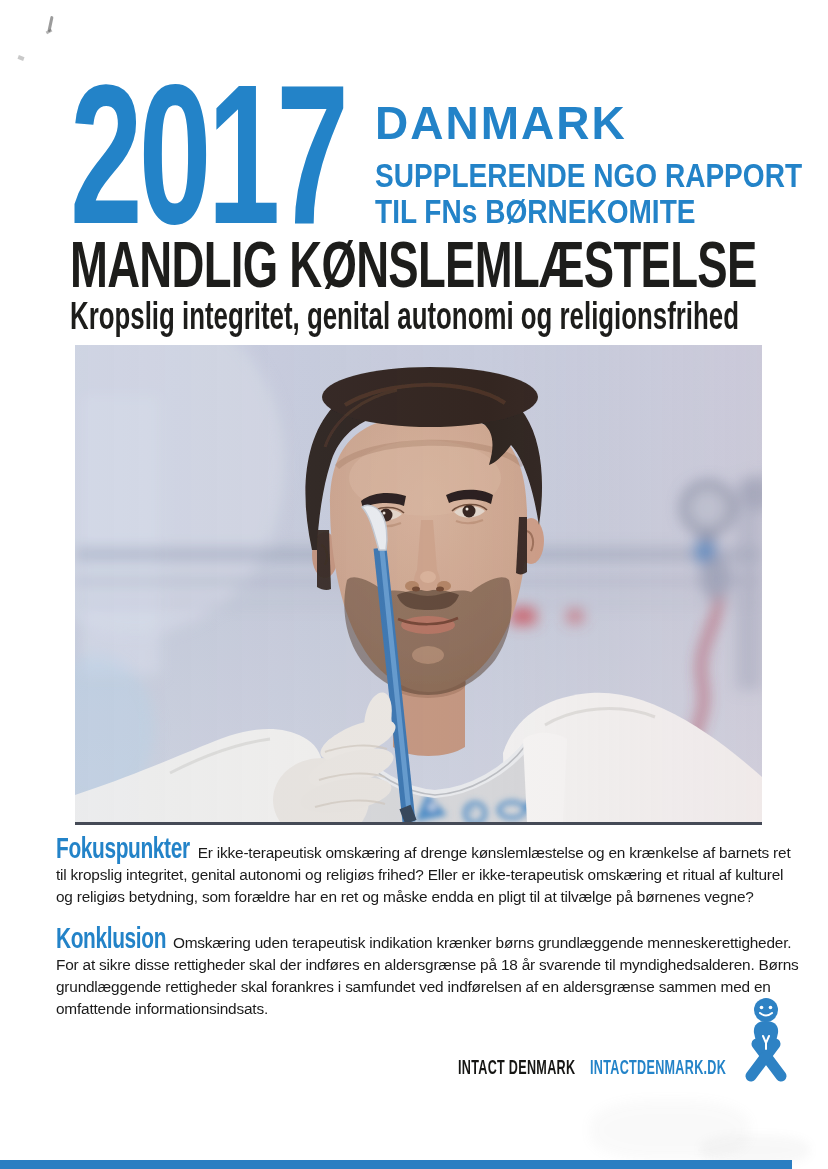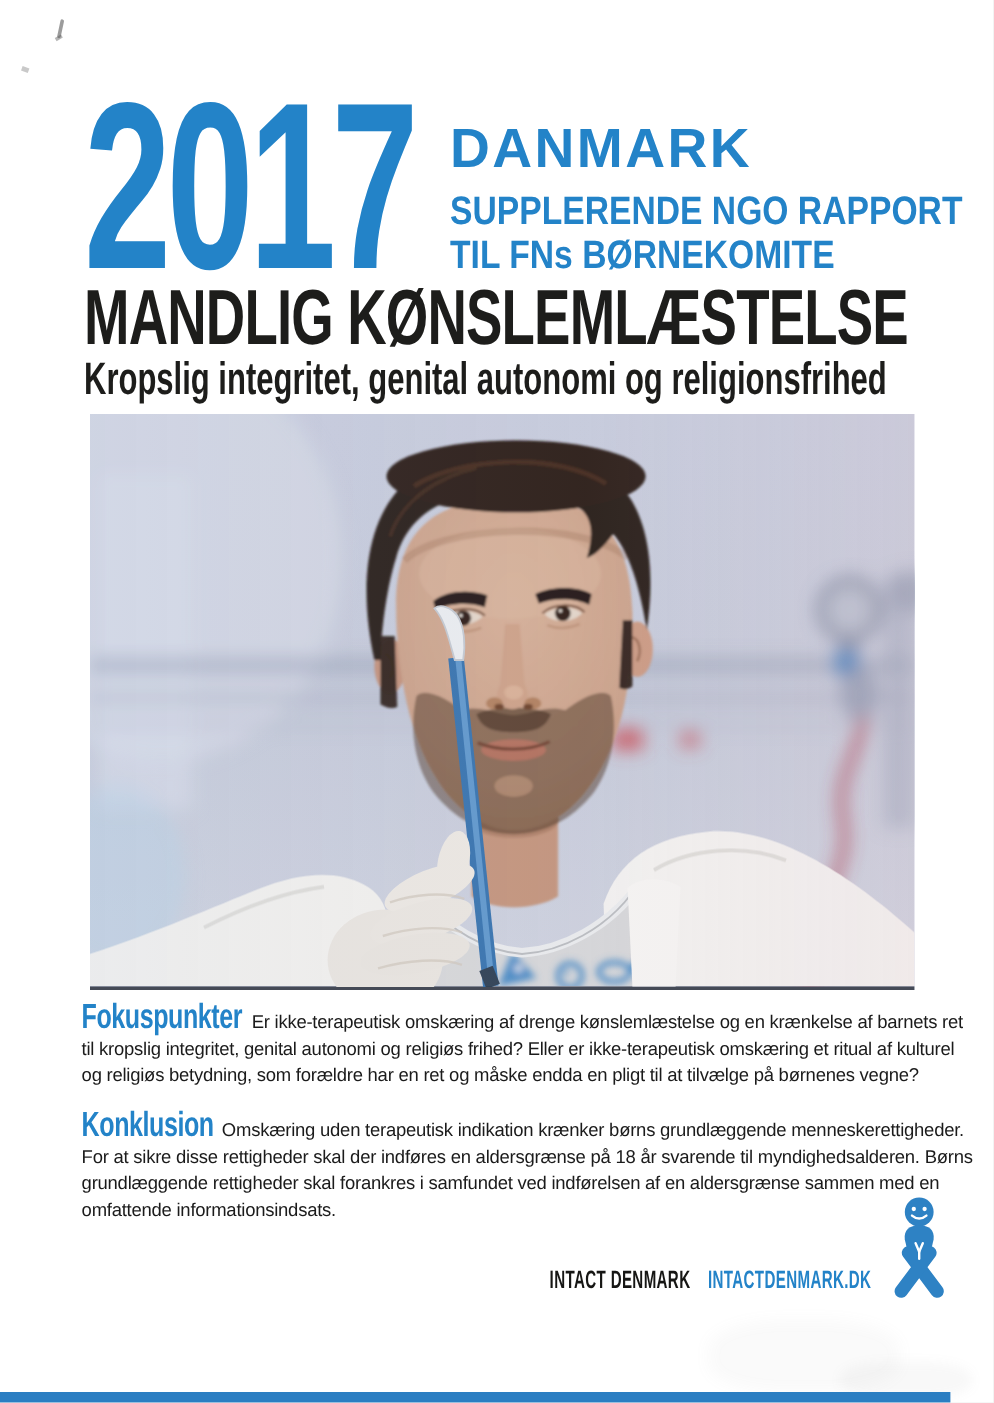--- a/index.html
+++ b/index.html
@@ -37,21 +37,21 @@
 
   
   .photo{
     left:75px; top:345px; width:687px; height:477px;
     border-bottom:3px solid #454a56; overflow:hidden; background:#c8cddb;
   }
   .photo svg{display:block;}
 
   
   .body-text{
-    left:68px; width:748px; margin:0; font-size:15.4px; line-height:22px;
+    left:56px; width:748px; margin:0; font-size:15.4px; line-height:22px;
     color:#1b1b1b; letter-spacing:-0.2px;
   }
   .sec-label{
     display:inline-block; font-weight:bold; font-size:29px; color:var(--accent);
     transform:scaleX(.72); transform-origin:0 60%; letter-spacing:-0.5px;
   }
   .focus{top:837px;}
   .focus .sec-label{margin-right:-44px;}
   .conclusion{top:927px;}
   .conclusion .sec-label{margin-right:-36px;}

